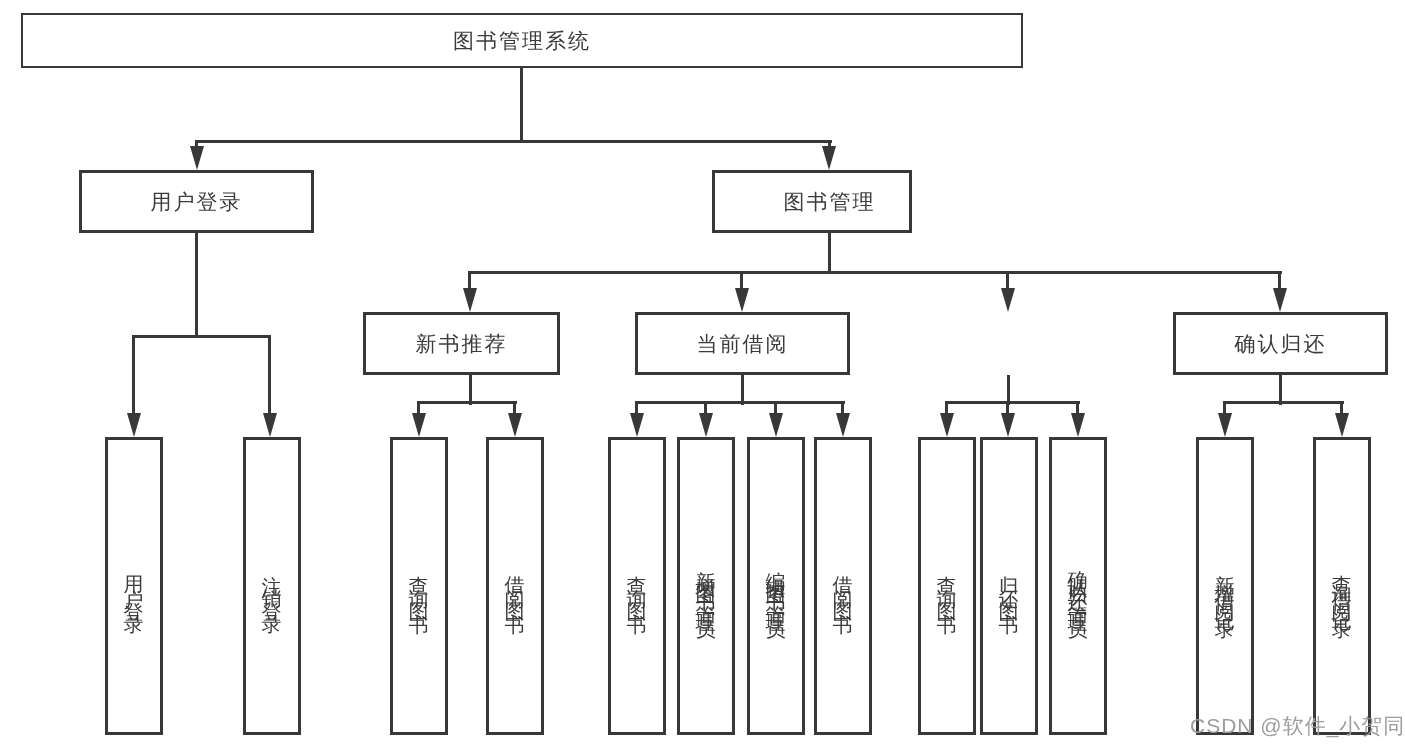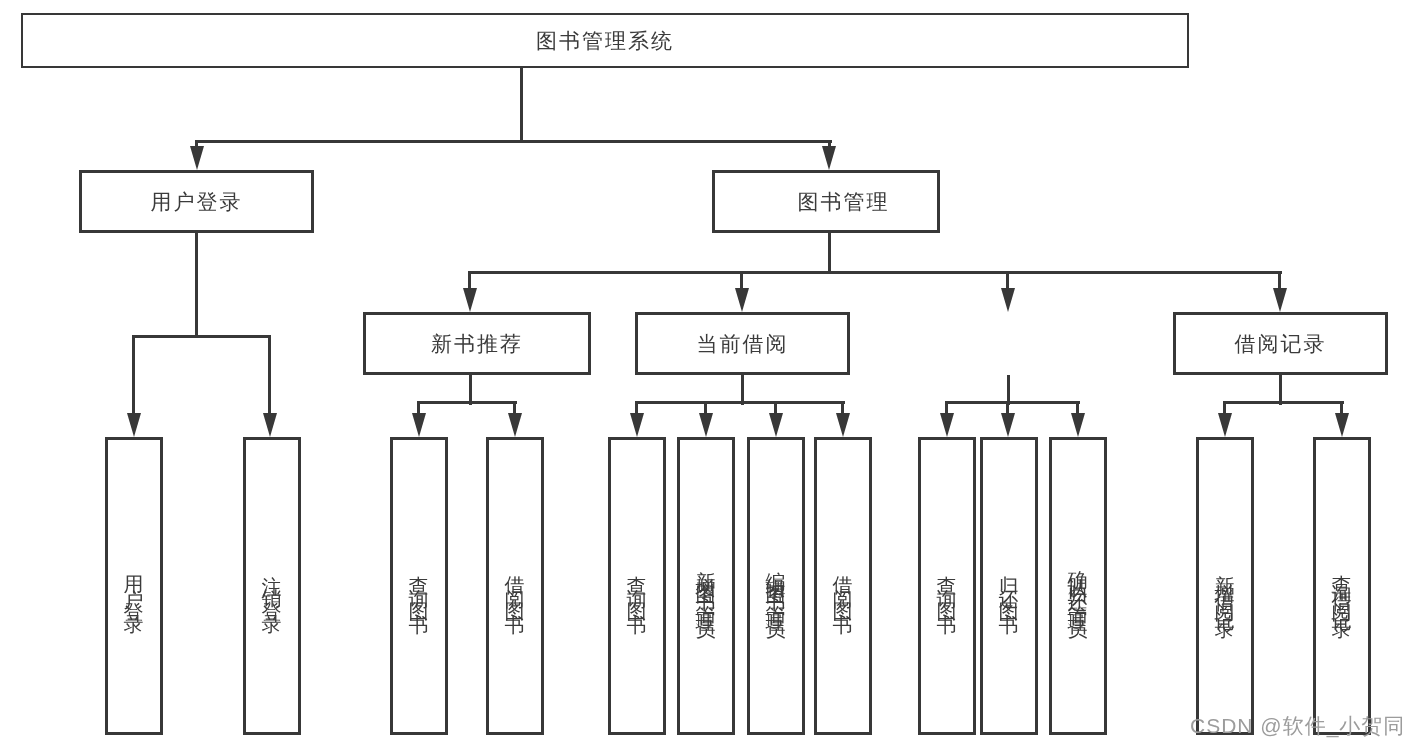--- a/index.html
+++ b/index.html
@@ -5,21 +5,21 @@
   html,body{margin:0;padding:0;background:#ffffff;}
   .canvas{
     position:relative;width:1405px;height:747px;background:#ffffff;overflow:hidden;
     font-family:"Liberation Sans","DejaVu Sans",sans-serif;color:#3b3b3b;
   }
   .node{
     position:absolute;box-sizing:border-box;border:3px solid #383838;background:#ffffff;
     display:flex;align-items:center;justify-content:center;
   }
   .h-label{font-size:21px;letter-spacing:2px;color:#3b3b3b;white-space:nowrap;}
-  .root{left:21px;top:13px;width:1168px;height:55px;border-width:2px;}
+  .root{left:21px;top:13px;width:1002px;height:55px;border-width:2px;}
   .lv{height:63px;}
   .leaf{width:58px;height:298px;top:437px;}
   .vtext{
     writing-mode:vertical-rl;text-orientation:mixed;
     font-size:20px;letter-spacing:13px;color:#3b3b3b;line-height:1;
   }
   .vtext.mid{letter-spacing:9px;}
   .vtext.long{letter-spacing:7px;}
   .vline,.hline{position:absolute;background:#383838;}
   .vline{width:3px;}
@@ -39,32 +39,32 @@
 
 <div class="canvas">
 
   <div class="node root">
     <span class="h-label">图书管理系统</span>
   </div>
 
   <div class="node lv" style="left:79px;top:170px;width:235px;">
     <span class="h-label">用户登录</span>
   </div>
-  <div class="node lv" style="left:712px;top:170px;width:228px;padding-left:35px;">
+  <div class="node lv" style="left:712px;top:170px;width:200px;padding-left:35px;">
     <span class="h-label">图书管理</span>
   </div>
 
-  <div class="node lv" style="left:363px;top:312px;width:228px;">
+  <div class="node lv" style="left:363px;top:312px;width:197px;">
     <span class="h-label">新书推荐</span>
   </div>
   <div class="node lv" style="left:635px;top:312px;width:215px;">
     <span class="h-label">当前借阅</span>
   </div>
   <div class="node lv" style="left:1173px;top:312px;width:215px;">
-    <span class="h-label">借阅记录</span>
+    <span class="h-label">确认归还</span>
   </div>
 
   <div class="node leaf" style="left:105px;">
     <span class="vtext">用户登录</span>
   </div>
   <div class="node leaf" style="left:243px;">
     <span class="vtext">注销登录</span>
   </div>
   <div class="node leaf" style="left:390px;">
     <span class="vtext">查询图书</span>

